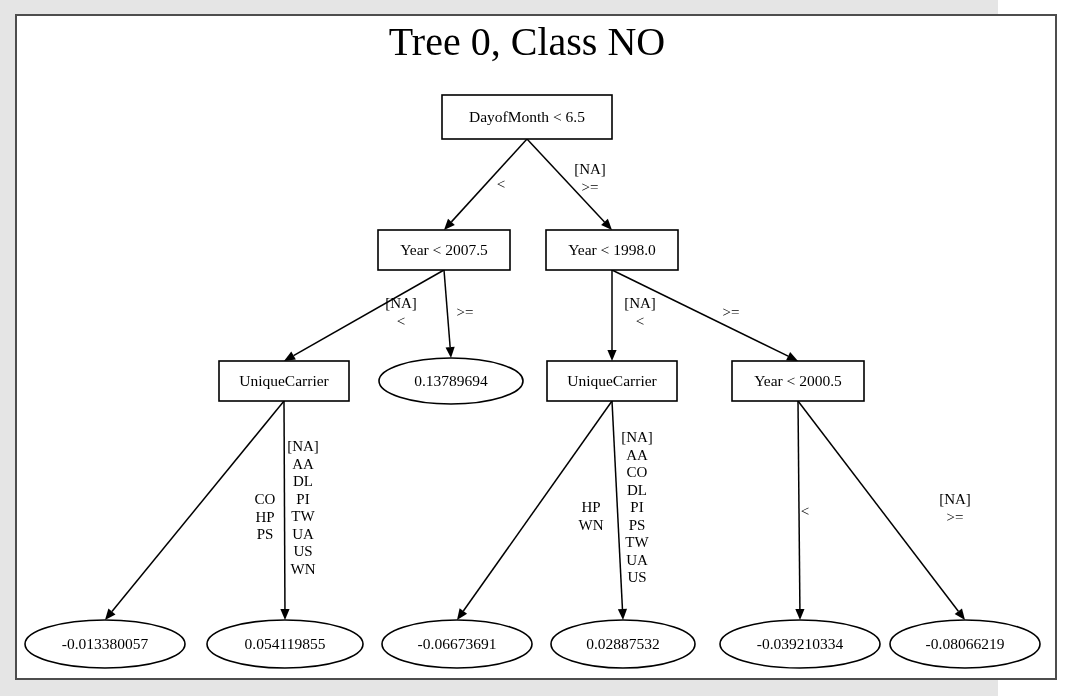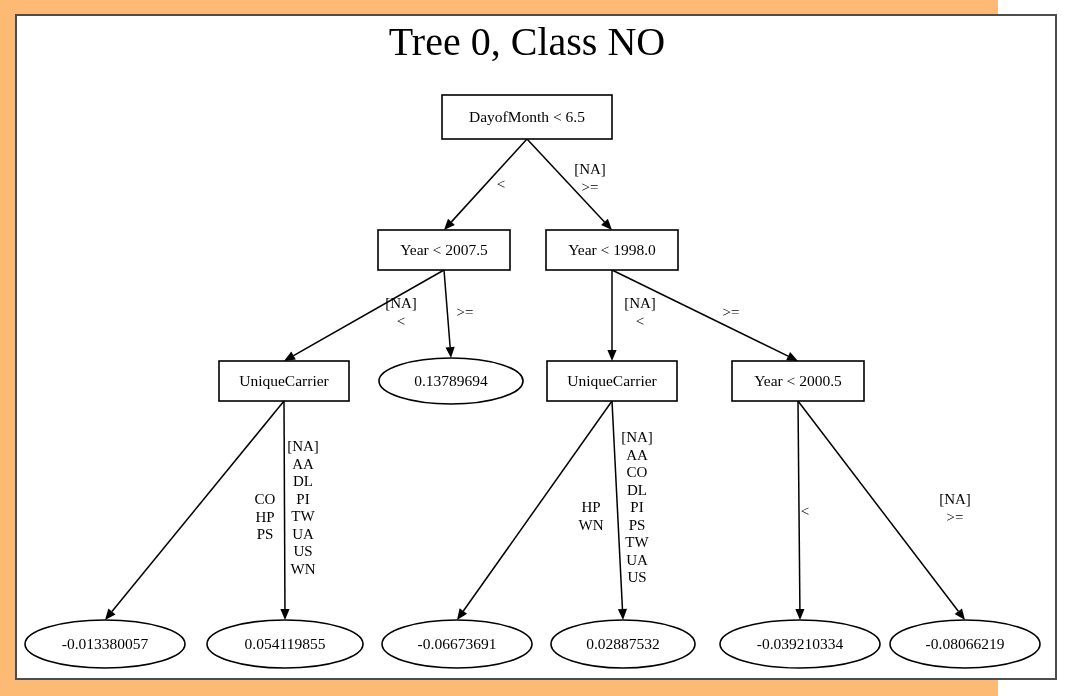--- a/index.html
+++ b/index.html
@@ -10,21 +10,21 @@
   body {
     width: 1073px;
     height: 696px;
     font-family: "Liberation Serif", "DejaVu Serif", serif;
     overflow: hidden;
   }
   #canvas {
     position: relative;
     width: 998px;
     height: 696px;
-    background: #fdba74;
+    background: #e5e5e5;
     text-align: right;
   }
   #frame {
     position: absolute;
     left: 15px;
     top: 14px;
     width: 1042px;
     height: 666px;
     border: 2px solid #4d4d4d;
     box-sizing: border-box;

